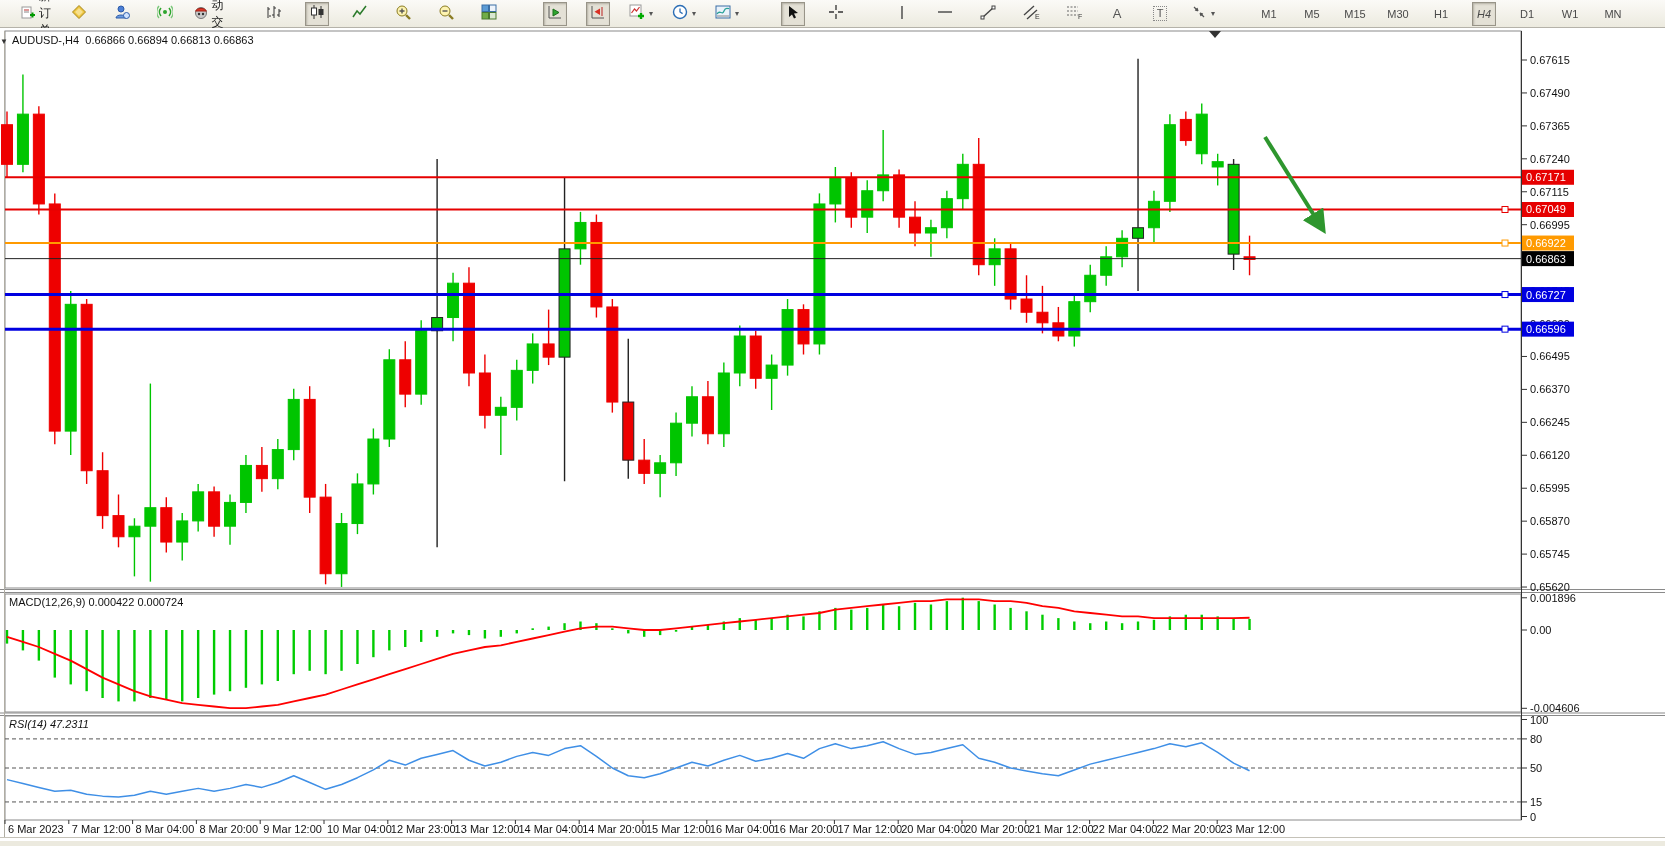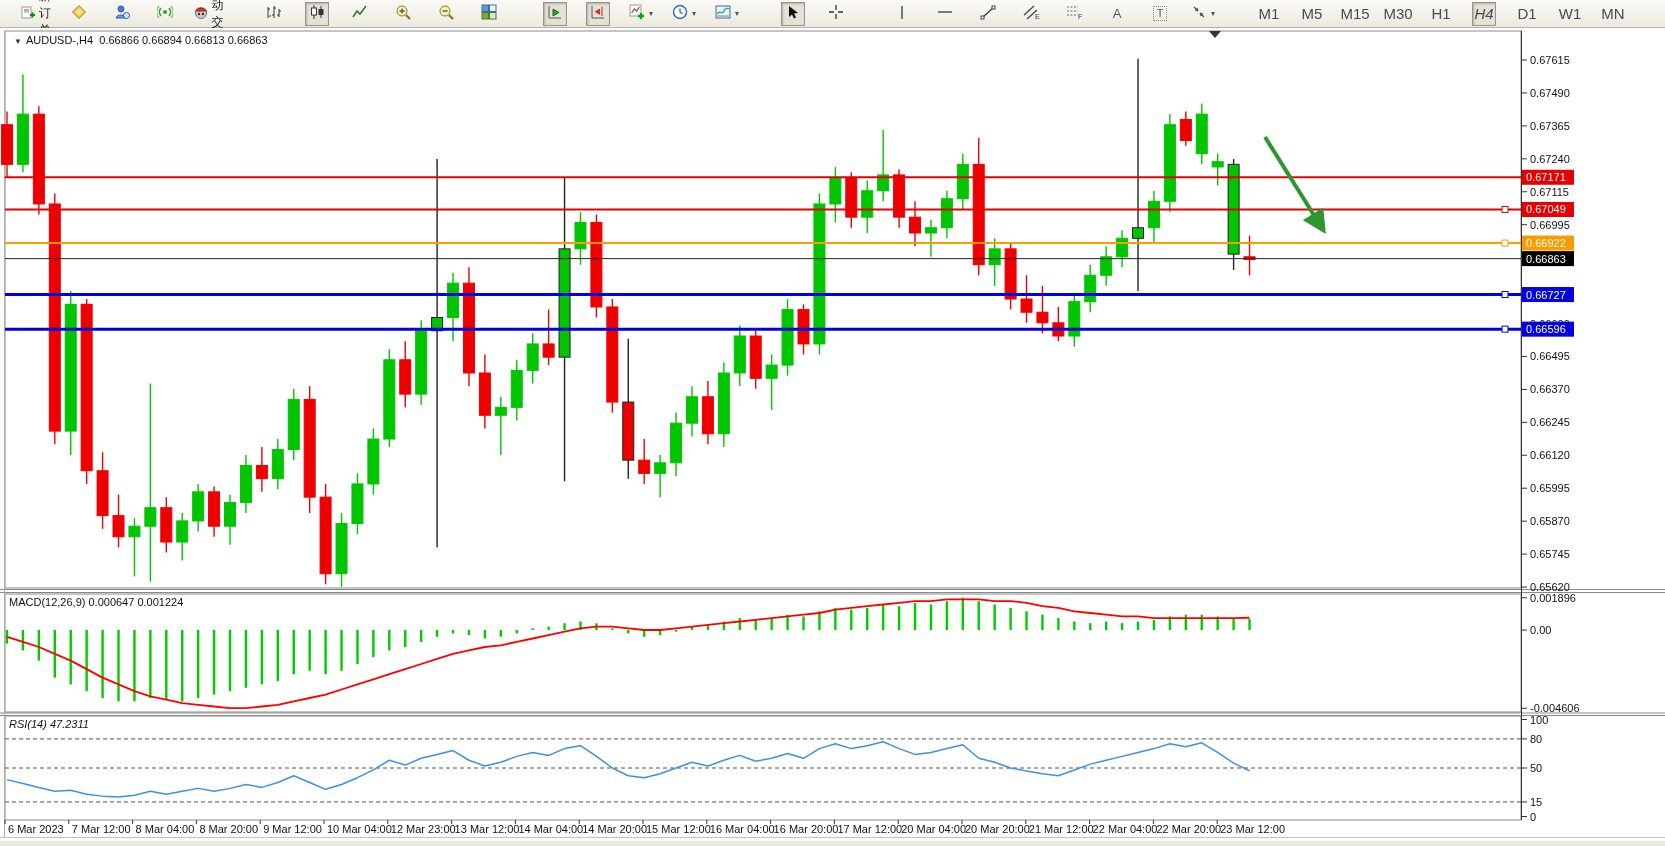--- a/index.html
+++ b/index.html
@@ -13,21 +13,21 @@
     display:flex; align-items:center; gap:19px; padding:0 4px 0 1px; }
   .handle { width:6px; height:20px; margin:0 2px;
     background-image:radial-gradient(circle,#b3b0a4 1px,transparent 1.3px);
     background-size:4px 4px; background-position:1px 1px; }
   .tbtn { height:24px; min-width:24px; display:flex; align-items:center; justify-content:center;
     gap:3px; background:transparent; border:1px solid transparent; padding:0 3px;
     font-family:inherit; font-size:12px; color:#222; cursor:default; }
   .tbtn.pressed { border:1px solid #989488; background:#e4e1d6;
     box-shadow:inset 1px 1px 2px rgba(120,116,105,.45);font-style:italic; }
   .tbtn .dd { font-size:8px; color:#555; margin-left:1px; }
-  .tf { font-size:15px; color:#4a4a4a; padding:0 5px; letter-spacing:0; }
+  .tf { font-size:11px; color:#4a4a4a; padding:0 5px; letter-spacing:0; }
   .spacer { flex:1; }
   .chatwrap { position:relative; }
   .badge { position:absolute; top:-4px; right:-6px; min-width:15px; height:15px;
     background:#e83a1e; border-radius:8px; color:#fff; font-size:10px; font-weight:bold;
     display:flex; align-items:center; justify-content:center; padding:0 3px;
     border:1px solid #fff; }
 
   
   .chart-wrap { position:absolute; top:28px; left:0; width:1665px; height:818px; background:#fff; }
   svg text { font-family:"Liberation Sans","DejaVu Sans",sans-serif; }
@@ -680,22 +680,22 @@
         <rect x="1502" y="326.1494981510838" width="6" height="6" fill="#fff" stroke="#0000E0"></rect>
         <rect x="1522" y="321.6494981510838" width="52" height="15" fill="#0000E0"></rect>
         <text x="1526" y="333.1494981510838" font-size="11" fill="#fff">0.66596</text>
         <line x1="5" y1="258.6265187533038" x2="1521" y2="258.6265187533038" stroke="#222" stroke-width="1"></line>
         <rect x="1522" y="251.1265187533038" width="52" height="15" fill="#000000"></rect>
         <text x="1526" y="262.6265187533038" font-size="11" fill="#fff">0.66863</text>
         <line x1="1265" y1="137" x2="1322" y2="228" stroke="#2E962E" stroke-width="4" marker-end="url(#arrh)"></line>
         <polygon points="1209,31 1221,31 1215,38" fill="#333"></polygon>
       </svg>
 
-    <div class="overlay-label" style="left:14px; top:6px;">
+    <div class="overlay-label" style="left:0; top:6px;">
       <span class="tri">▼</span><span>AUDUSD-,H4</span>&nbsp;
       <span>0.66866 0.66894 0.66813 0.66863</span>
     </div>
-    <div class="overlay-label" style="left:9px; top:568px;">MACD(12,26,9) 0.000647 0.001224</div>
+    <div class="overlay-label" style="left:9px; top:568px;">MACD(12,26,9) 0.000422 0.000724</div>
     <div class="overlay-label" style="left:9px; top:690px;font-style:italic;">RSI(14) 47.2311</div>
 
     <div class="bottom-strip"></div>
   </div>
 </div>
 
 </body></html>

